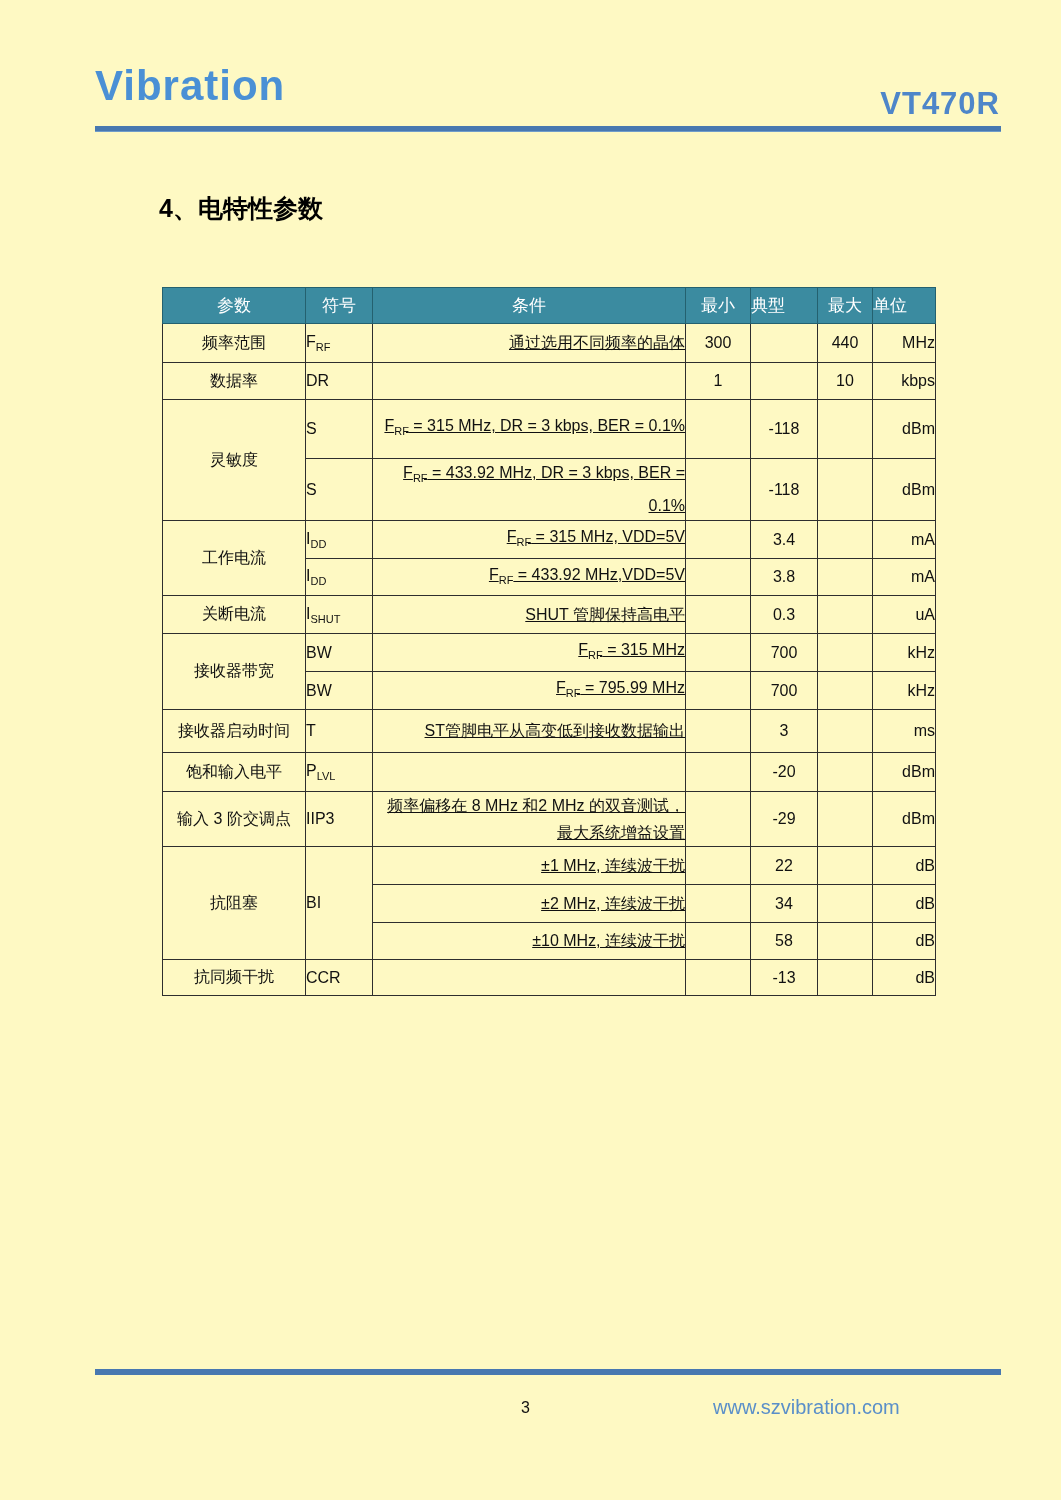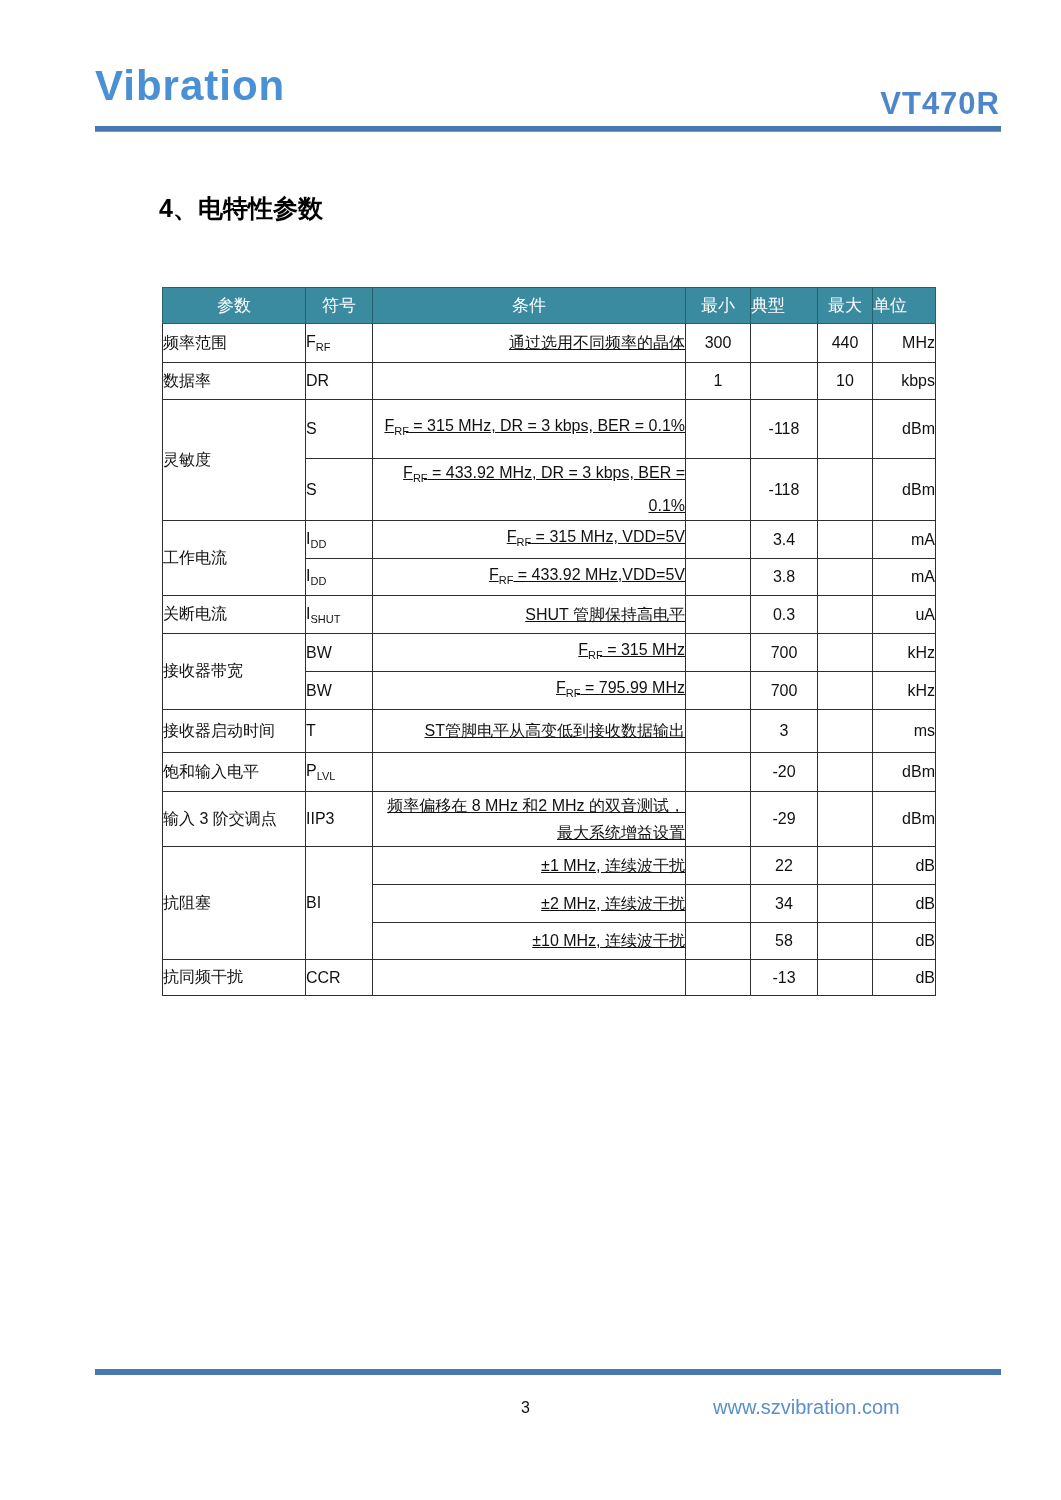--- a/index.html
+++ b/index.html
@@ -5,21 +5,21 @@
   html,body{margin:0;padding:0;}
   body{
     background:#e8e8e8;
     font-family:"Liberation Sans","DejaVu Sans",sans-serif;
   }
   .page{
     position:relative;
     width:1061px;
     height:1500px;
     margin:0 auto;
-    background:#ffffff;
+    background:#fef9c3;
     overflow:hidden;
     color:#1a1a1a;
   }
   
   .brand-logo{
     position:absolute; left:95px; top:62px;
     font-size:42px; font-weight:800; letter-spacing:1px;
     color:#4a90d5;
   }
   .product-code{
@@ -51,21 +51,21 @@
     border:1px solid #2e2e2e;
     padding:0; vertical-align:middle;
     overflow:hidden;
   }
   table.spec th{
     background:#3b8ba0; color:#ffffff;
     font-weight:normal; font-size:17px;
     border-color:#24616f;
   }
   th.h-right{ text-align:left; padding-right:7px; }
-  td.param{ text-align:left; padding-left:8px; font-size:16px; }
+  td.param{ text-align:center; padding-left:8px; font-size:16px; }
   td.sym{ text-align:left; padding-left:8px; }
   td.cond{ text-align:right; padding-left:8px; padding-right:4px; line-height:28px;text-decoration:underline; }
   td.min, td.typ, td.max{ text-align:center; }
   td.unit{ text-align:right; padding-right:8px; }
   td.vtop{ vertical-align:top; }
   sub{ font-size:11px; }
   
   .footer-rule{
     position:absolute; left:95px; top:1369px;
     width:906px; height:6px; background:#4878b0;

